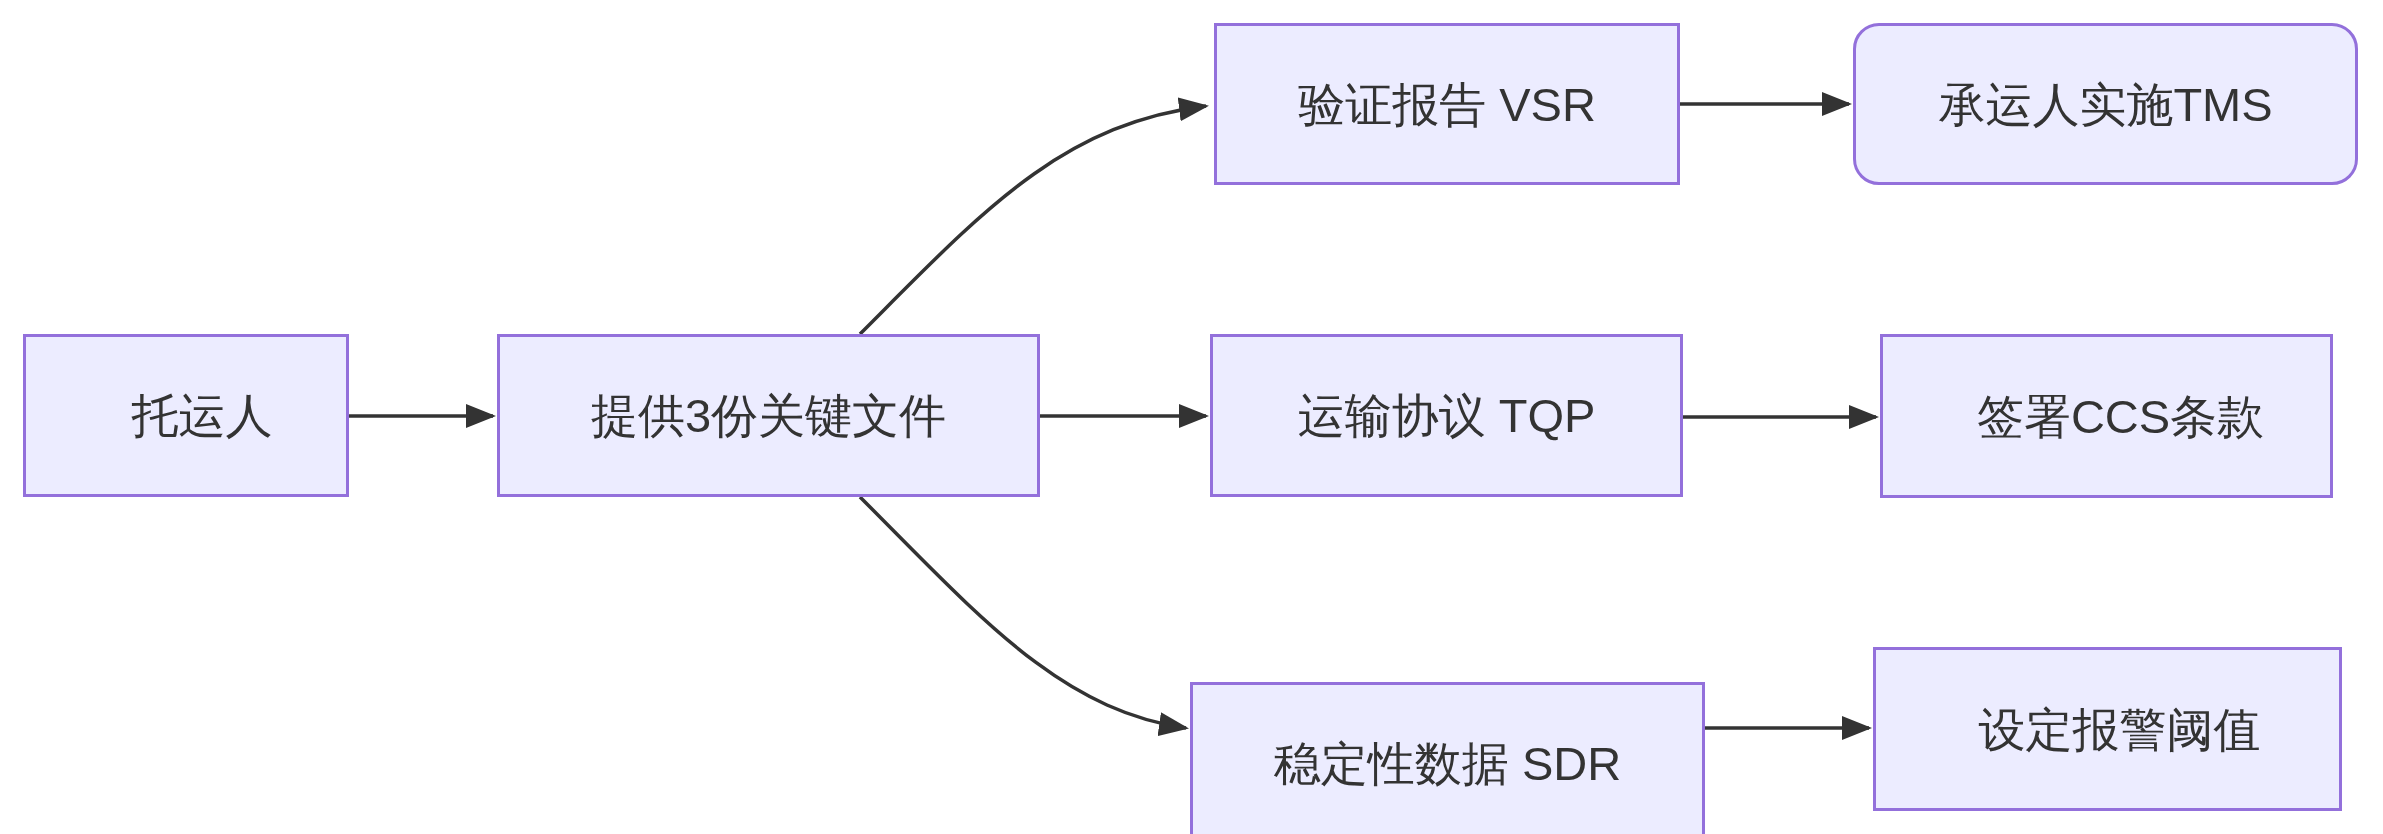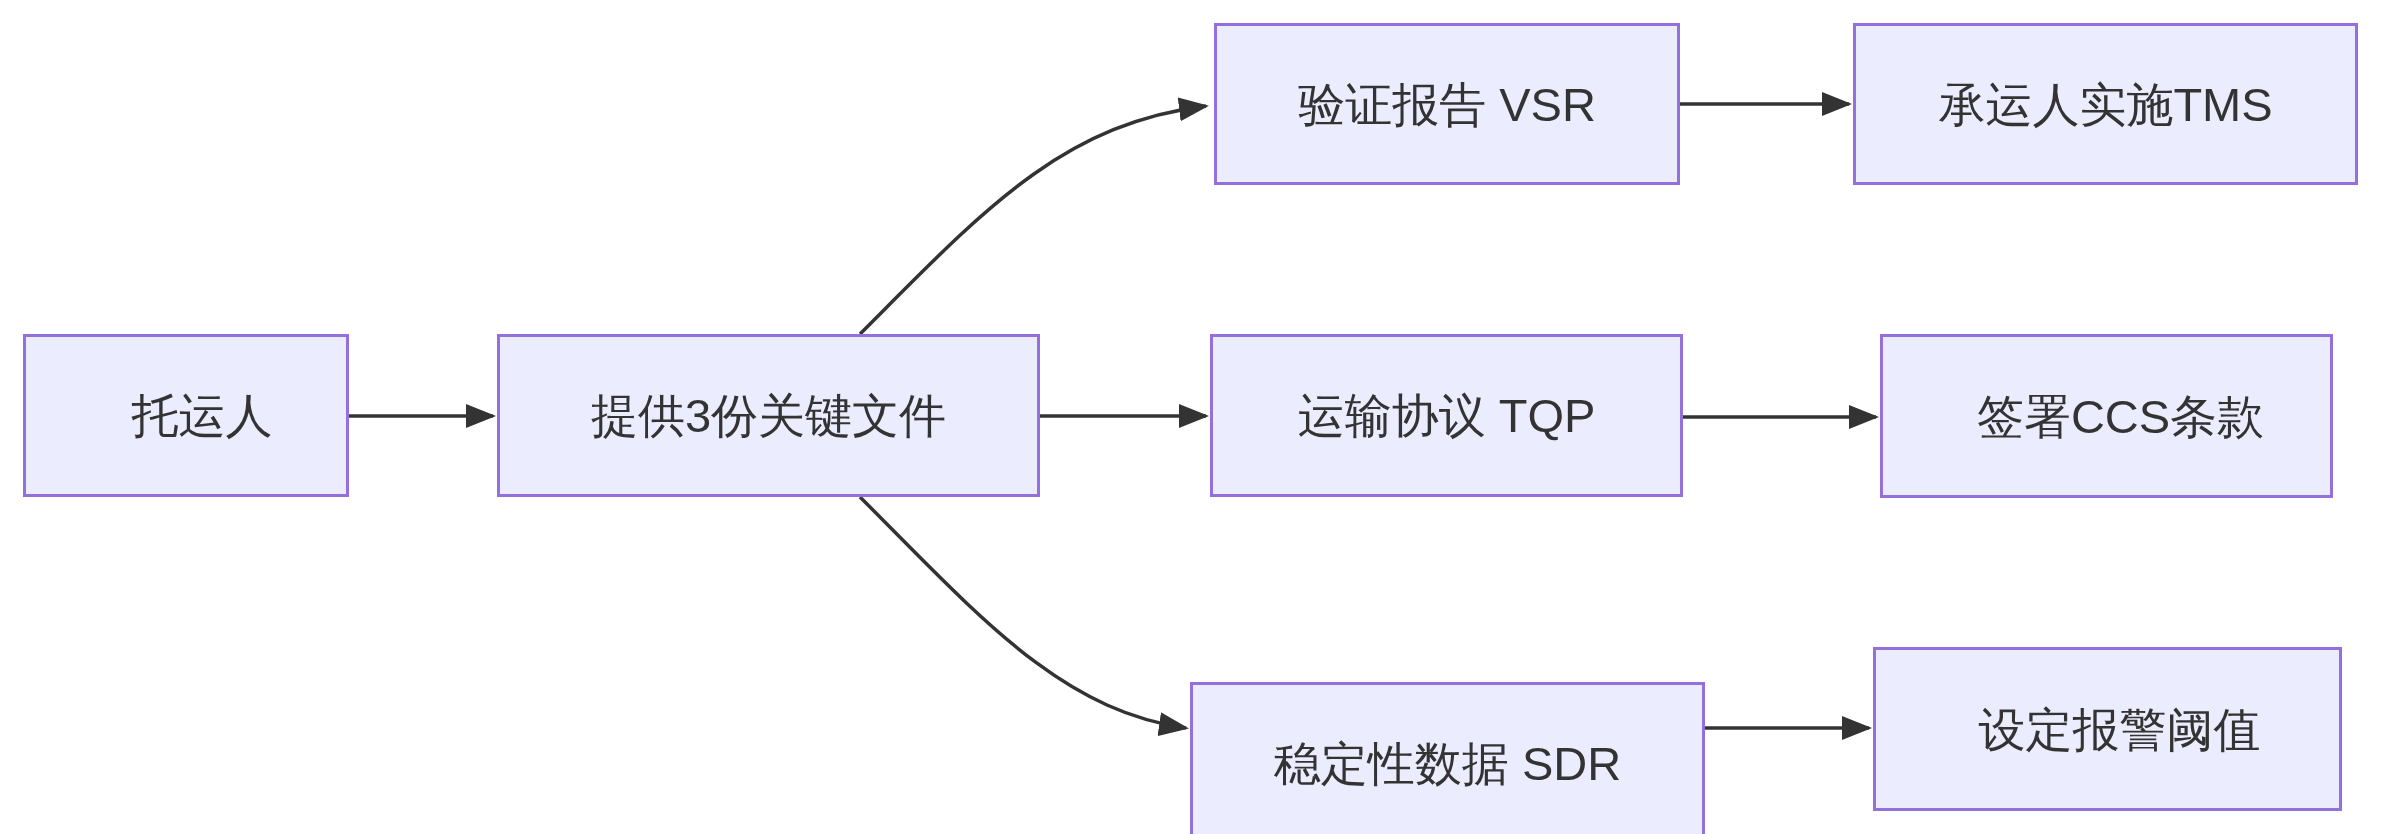--- a/index.html
+++ b/index.html
@@ -36,21 +36,21 @@
     justify-content: center;
     text-align: center;
     white-space: nowrap;
   }
   
   #node-shipper { left: 23px;   top: 334px; width: 326px; height: 163px; padding-left: 32px; }
   #node-provide { left: 497px;  top: 334px; width: 543px; height: 163px; }
   #node-vsr     { left: 1214px; top: 23px;  width: 466px; height: 162px; }
   #node-tqp     { left: 1210px; top: 334px; width: 473px; height: 163px; }
   #node-sdr     { left: 1190px; top: 682px; width: 515px; height: 163px; }
-  #node-tms     { left: 1853px; top: 23px;  width: 505px; height: 162px; }
+  #node-tms     { left: 1853px; top: 23px;  width: 505px; height: 162px; border-radius: 26px; }
   #node-ccs     { left: 1880px; top: 334px; width: 453px; height: 164px; padding-left: 28px; }
   #node-alarm   { left: 1873px; top: 647px; width: 469px; height: 164px; padding-left: 24px; }
 
   .edge {
     fill: none;
     stroke: #333333;
     stroke-width: 3.5px;
   }
 </style>
 </head>

